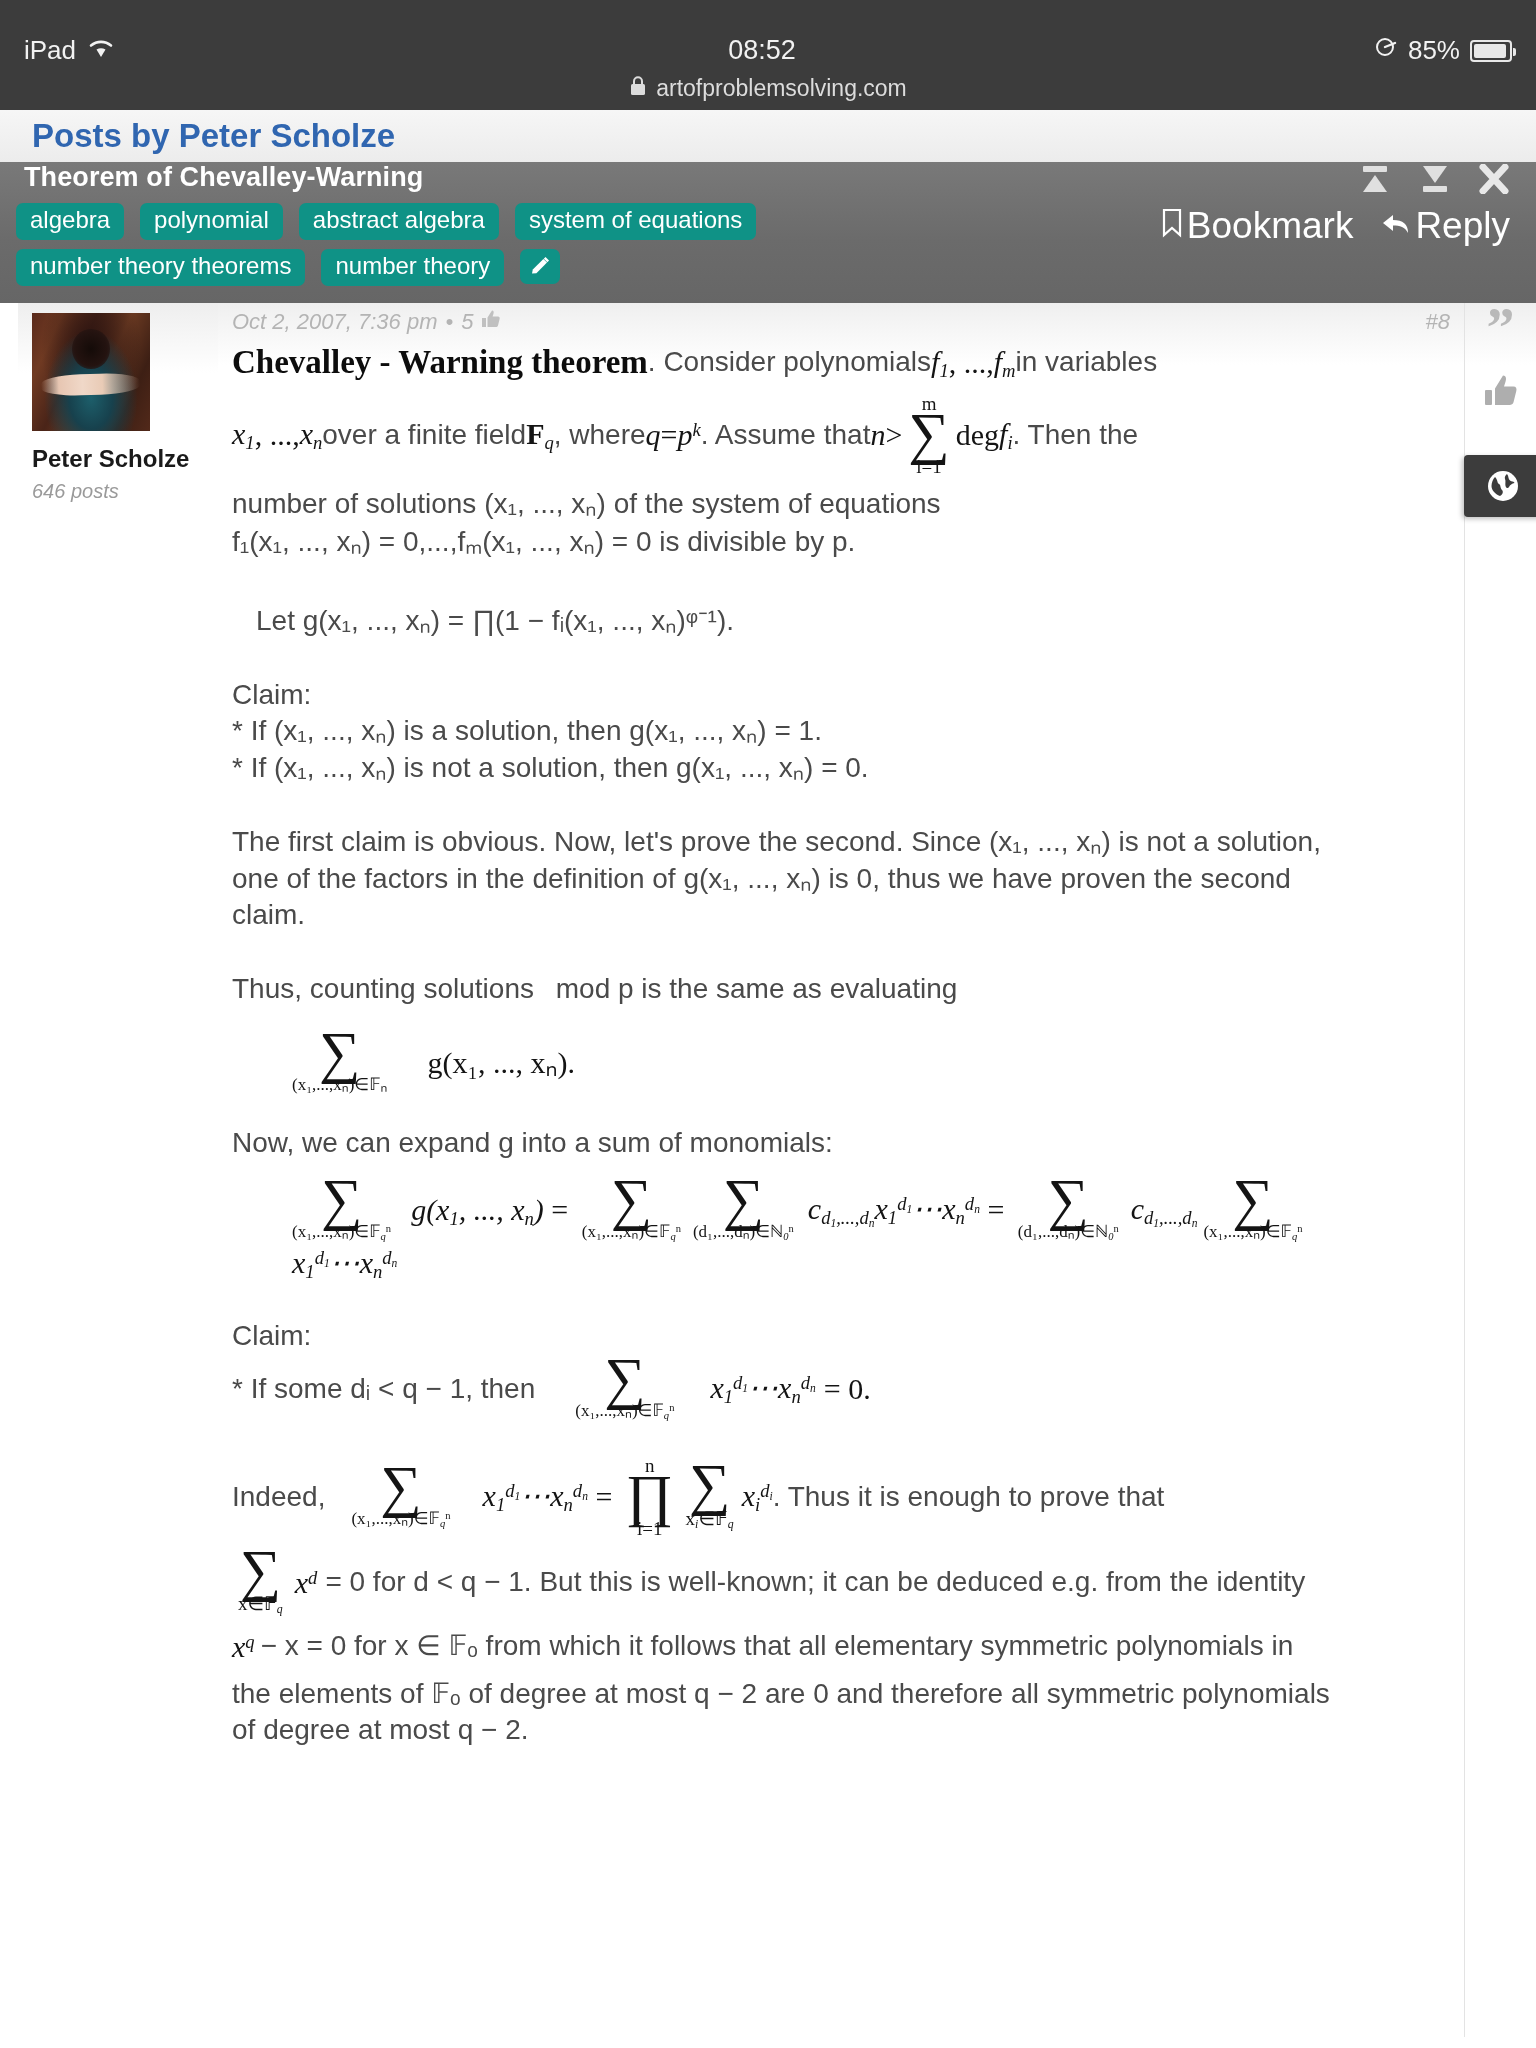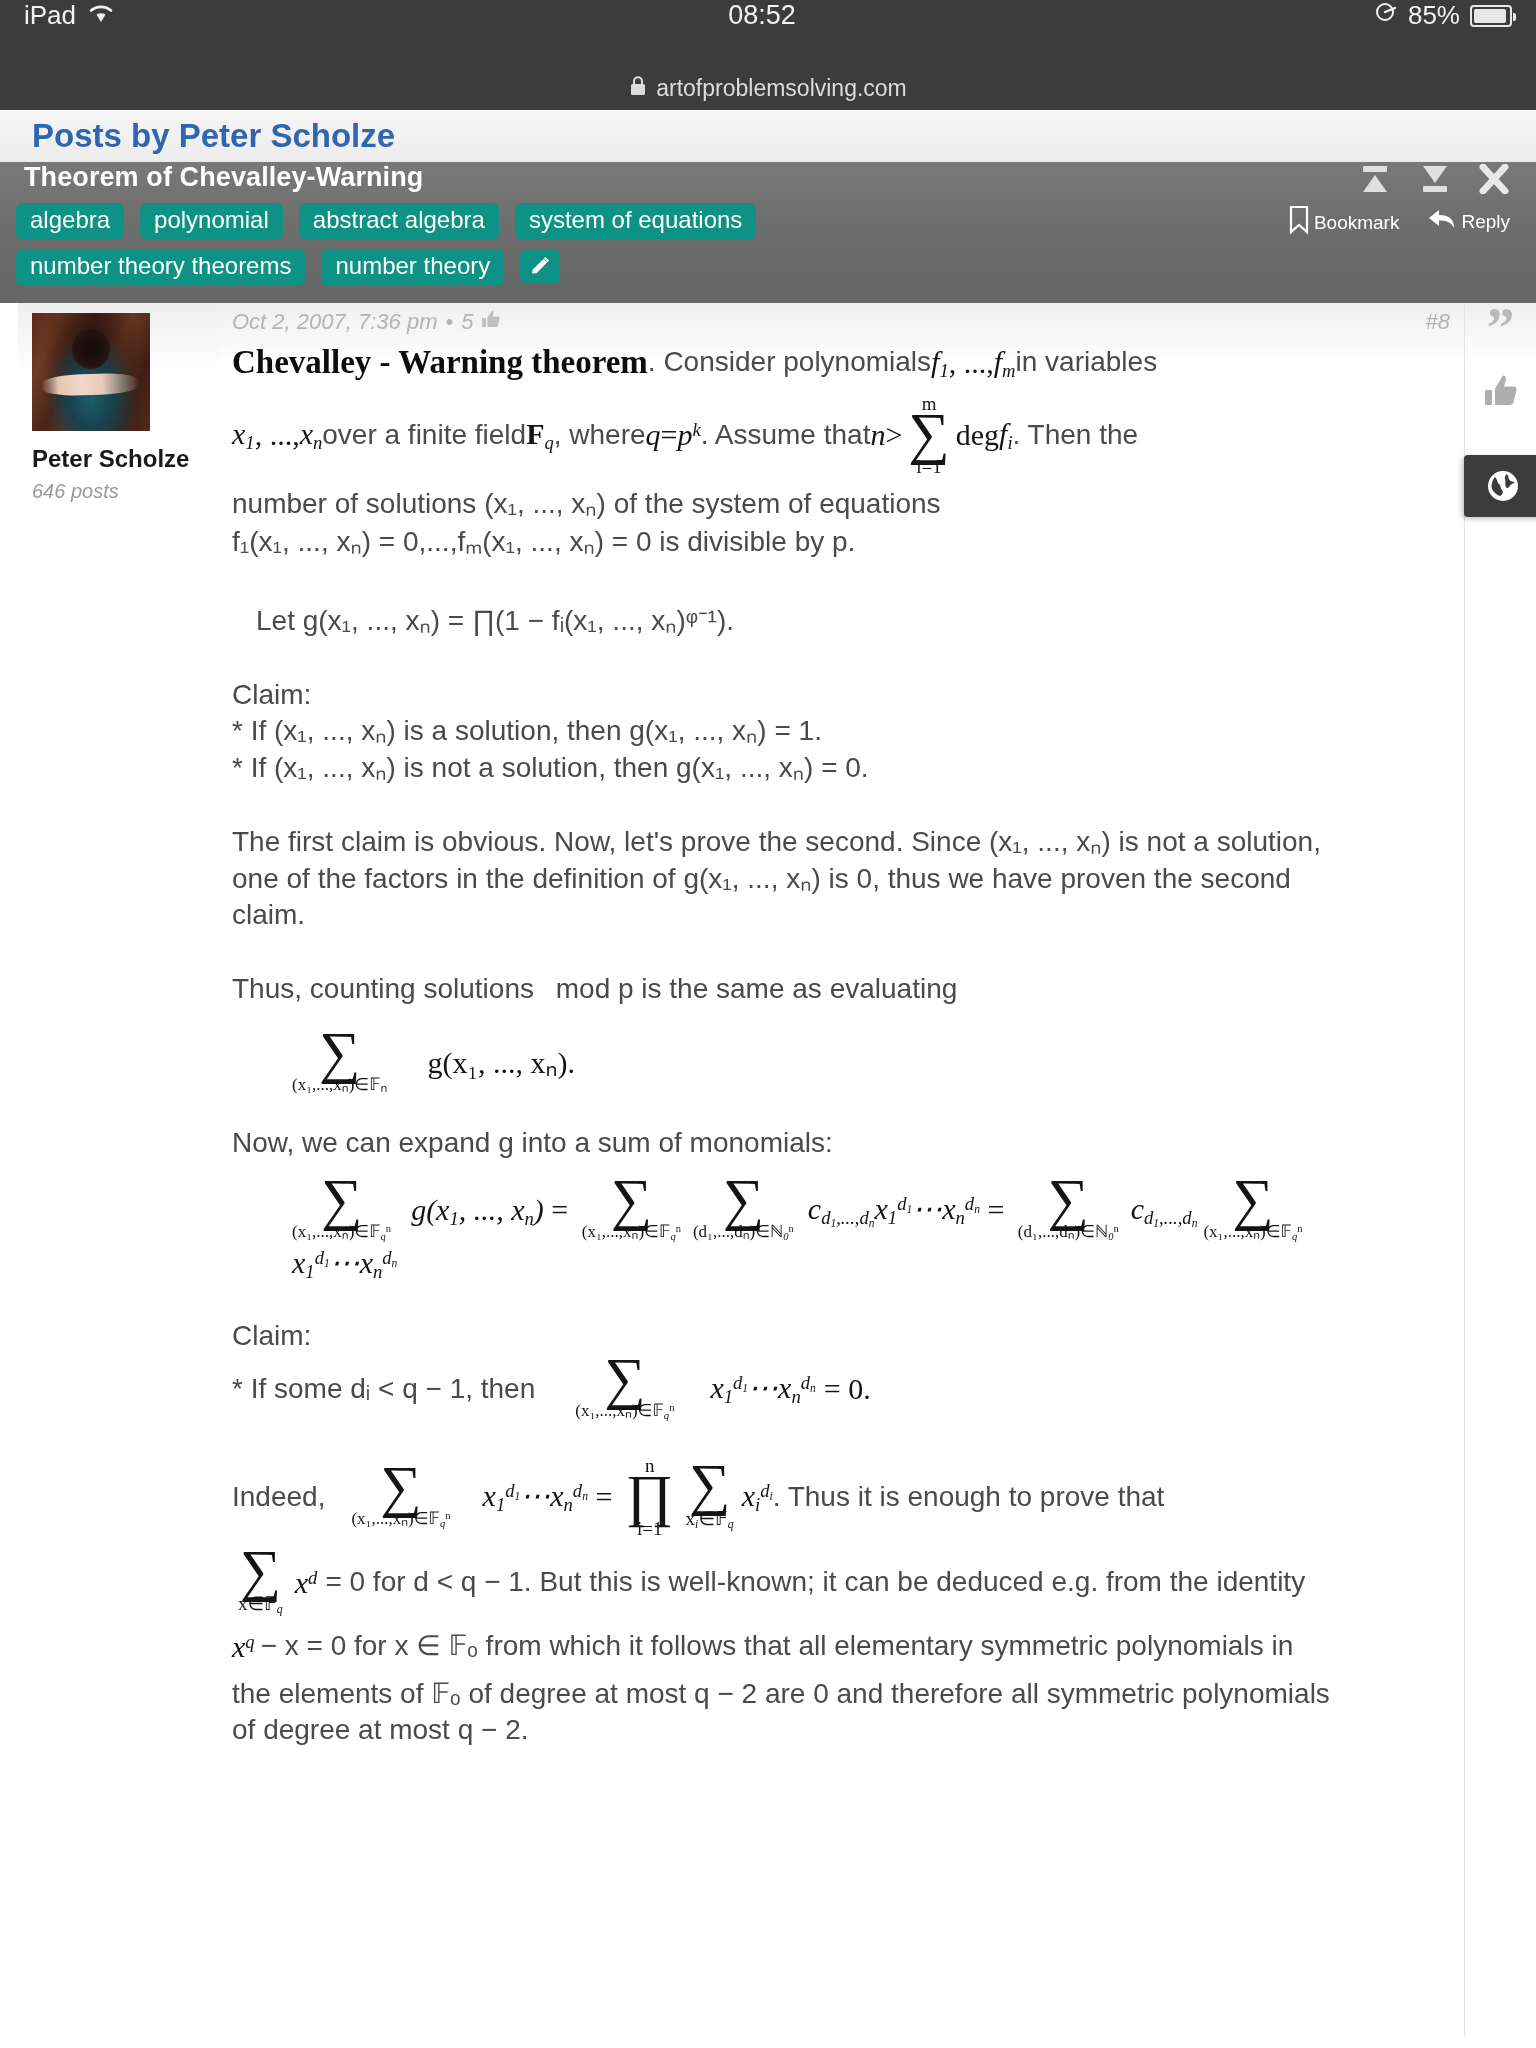--- a/index.html
+++ b/index.html
@@ -9,21 +9,21 @@
     background: #ffffff;
     overflow: hidden;
   }
 
   
   .ios-status {
     height: 66px;
     background: #3c3c3c;
     color: #f2f2f2;
     display: flex;
-    align-items: flex-start;
+    align-items: flex-end;
     padding: 0 24px;
     font-size: 26px;
     position: relative;
     gap: 44px;
   }
   .ios-left { display: flex; align-items: center; gap: 12px; }
   .ios-center {
     position: absolute; left: 0; right: 12px;
     text-align: center; font-size: 27px; font-weight: 400;
     pointer-events: none;
@@ -102,21 +102,21 @@
     white-space: nowrap;
   }
   .tag-edit {
     background: #0f9286;
     border-radius: 7px;
     width: 40px; height: 35px;
     display: flex; align-items: center; justify-content: center;
   }
   .actions-col {
     display: flex; align-items: flex-start; gap: 28px;
-    color: #ffffff; font-size: 19px; padding-right: 10px; padding-top: 2px;
+    color: #ffffff; font-size: 37px; padding-right: 10px; padding-top: 2px;
     white-space: nowrap;
   }
   .action-item { display: flex; align-items: center; gap: 4px; }
 
   
   .post-wrap {
     display: flex;
     background: #ffffff;
     height: 1734px;
     position: relative;

